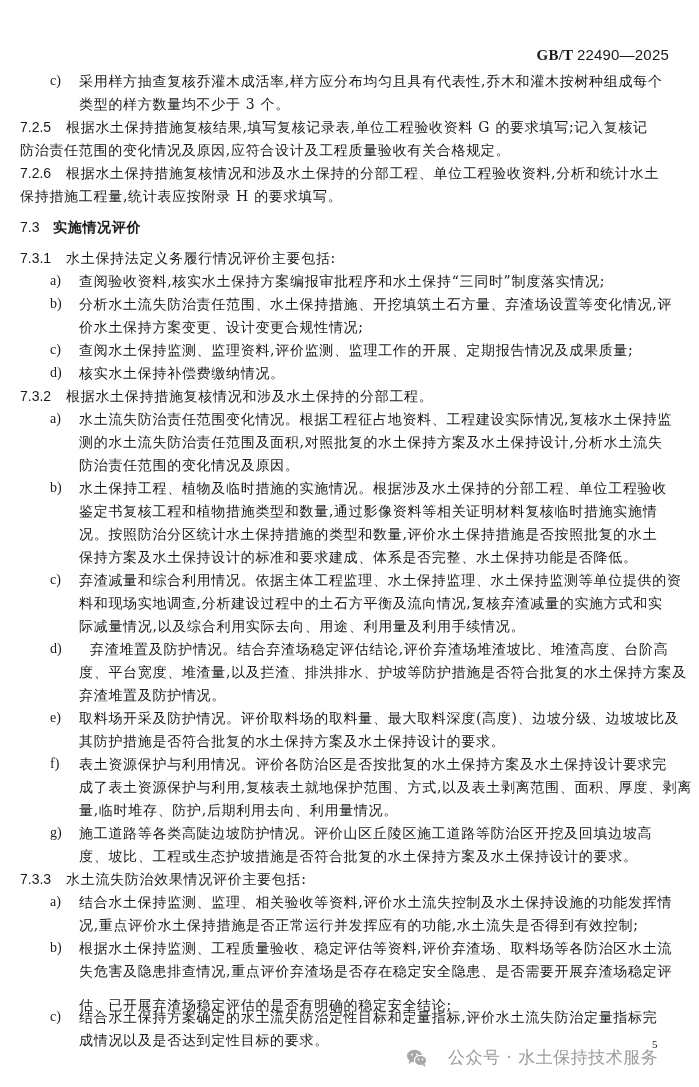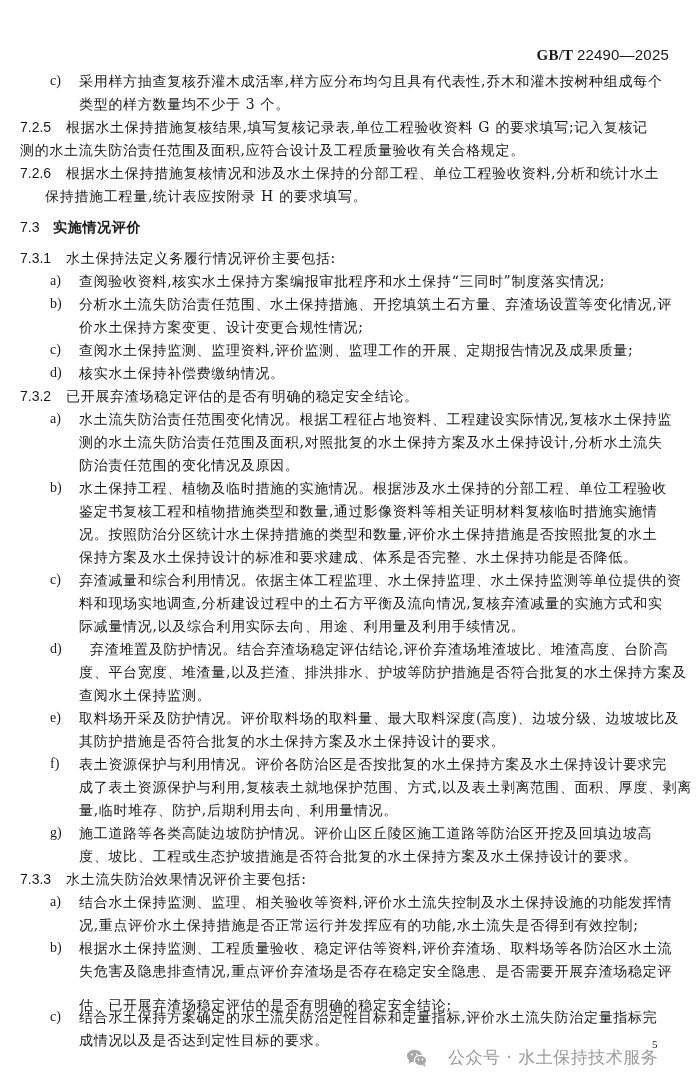--- a/index.html
+++ b/index.html
@@ -25,56 +25,56 @@
   <span>GB/T</span>
   <span class="num">22490—2025</span>
 </div>
 
 <div class="page" id="page">
     <span class="lbl" style="left: 50px; top: 73px;">c)</span>
     <span class="line" style="left: 79px; top: 73px;">采用样方抽查复核乔灌木成活率,样方应分布均匀且具有代表性,乔木和灌木按树种组成每个</span>
     <span class="line" style="left: 79px; top: 96px;">类型的样方数量均不少于 3 个。</span>
     <span class="line clause-num" style="left: 20px; top: 119px;">7.2.5</span>
     <span class="line" style="left: 66px; top: 119px;">根据水土保持措施复核结果,填写复核记录表,单位工程验收资料 G 的要求填写;记入复核记</span>
-    <span class="line" style="left: 20px; top: 142px;">测的水土流失防治责任范围及面积,应符合设计及工程质量验收有关合格规定。</span>
+    <span class="line" style="left: 20px; top: 142px;">防治责任范围的变化情况及原因,应符合设计及工程质量验收有关合格规定。</span>
     <span class="line clause-num" style="left: 20px; top: 165px;">7.2.6</span>
     <span class="line" style="left: 66px; top: 165px;">根据水土保持措施复核情况和涉及水土保持的分部工程、单位工程验收资料,分析和统计水土</span>
-    <span class="line" style="left: 20px; top: 188px; margin-left: 25px;">保持措施工程量,统计表应按附录 H 的要求填写。</span>
+    <span class="line" style="left: 20px; top: 188px;">保持措施工程量,统计表应按附录 H 的要求填写。</span>
     <span class="line clause-num" style="left: 20px; top: 219px;">7.3</span>
     <span class="line head" style="left: 53px; top: 219px;">实施情况评价</span>
     <span class="line clause-num" style="left: 20px; top: 250px;">7.3.1</span>
     <span class="line" style="left: 66px; top: 250px;">水土保持法定义务履行情况评价主要包括:</span>
     <span class="lbl" style="left: 50px; top: 273px;">a)</span>
     <span class="line" style="left: 79px; top: 273px;">查阅验收资料,核实水土保持方案编报审批程序和水土保持“三同时”制度落实情况;</span>
     <span class="lbl" style="left: 50px; top: 296px;">b)</span>
     <span class="line" style="left: 79px; top: 296px;">分析水土流失防治责任范围、水土保持措施、开挖填筑土石方量、弃渣场设置等变化情况,评</span>
     <span class="line" style="left: 79px; top: 319px;">价水土保持方案变更、设计变更合规性情况;</span>
     <span class="lbl" style="left: 50px; top: 342px;">c)</span>
     <span class="line" style="left: 79px; top: 342px;">查阅水土保持监测、监理资料,评价监测、监理工作的开展、定期报告情况及成果质量;</span>
     <span class="lbl" style="left: 50px; top: 365px;">d)</span>
     <span class="line" style="left: 79px; top: 365px;">核实水土保持补偿费缴纳情况。</span>
     <span class="line clause-num" style="left: 20px; top: 388px;">7.3.2</span>
-    <span class="line" style="left: 66px; top: 388px;">已开展弃渣场稳定评估的是否有明确的稳定安全结论。</span>
+    <span class="line" style="left: 66px; top: 388px;">根据水土保持措施复核情况和涉及水土保持的分部工程。</span>
     <span class="lbl" style="left: 50px; top: 411px;">a)</span>
     <span class="line" style="left: 79px; top: 411px;">水土流失防治责任范围变化情况。根据工程征占地资料、工程建设实际情况,复核水土保持监</span>
     <span class="line" style="left: 79px; top: 434px;">测的水土流失防治责任范围及面积,对照批复的水土保持方案及水土保持设计,分析水土流失</span>
     <span class="line" style="left: 79px; top: 457px;">防治责任范围的变化情况及原因。</span>
     <span class="lbl" style="left: 50px; top: 480px;">b)</span>
     <span class="line" style="left: 79px; top: 480px;">水土保持工程、植物及临时措施的实施情况。根据涉及水土保持的分部工程、单位工程验收</span>
     <span class="line" style="left: 79px; top: 503px;">鉴定书复核工程和植物措施类型和数量,通过影像资料等相关证明材料复核临时措施实施情</span>
     <span class="line" style="left: 79px; top: 526px;">况。按照防治分区统计水土保持措施的类型和数量,评价水土保持措施是否按照批复的水土</span>
     <span class="line" style="left: 79px; top: 549px;">保持方案及水土保持设计的标准和要求建成、体系是否完整、水土保持功能是否降低。</span>
     <span class="lbl" style="left: 50px; top: 572px;">c)</span>
     <span class="line" style="left: 79px; top: 572px;">弃渣减量和综合利用情况。依据主体工程监理、水土保持监理、水土保持监测等单位提供的资</span>
     <span class="line" style="left: 79px; top: 595px;">料和现场实地调查,分析建设过程中的土石方平衡及流向情况,复核弃渣减量的实施方式和实</span>
     <span class="line" style="left: 79px; top: 618px;">际减量情况,以及综合利用实际去向、用途、利用量及利用手续情况。</span>
     <span class="lbl" style="left: 50px; top: 641px;">d)</span>
     <span class="line" style="left: 90px; top: 641px;">弃渣堆置及防护情况。结合弃渣场稳定评估结论,评价弃渣场堆渣坡比、堆渣高度、台阶高</span>
     <span class="line" style="left: 79px; top: 664px;">度、平台宽度、堆渣量,以及拦渣、排洪排水、护坡等防护措施是否符合批复的水土保持方案及</span>
-    <span class="line" style="left: 79px; top: 687px;">查阅水土保持监测。</span>
+    <span class="line" style="left: 79px; top: 687px;">弃渣堆置及防护情况。</span>
     <span class="lbl" style="left: 50px; top: 710px;">e)</span>
     <span class="line" style="left: 79px; top: 710px;">取料场开采及防护情况。评价取料场的取料量、最大取料深度(高度)、边坡分级、边坡坡比及</span>
     <span class="line" style="left: 79px; top: 733px;">其防护措施是否符合批复的水土保持方案及水土保持设计的要求。</span>
     <span class="lbl" style="left: 50px; top: 756px;">f)</span>
     <span class="line" style="left: 79px; top: 756px;">表土资源保护与利用情况。评价各防治区是否按批复的水土保持方案及水土保持设计要求完</span>
     <span class="line" style="left: 79px; top: 779px;">成了表土资源保护与利用,复核表土就地保护范围、方式,以及表土剥离范围、面积、厚度、剥离</span>
     <span class="line" style="left: 79px; top: 802px;">量,临时堆存、防护,后期利用去向、利用量情况。</span>
     <span class="lbl" style="left: 50px; top: 825px;">g)</span>
     <span class="line" style="left: 79px; top: 825px;">施工道路等各类高陡边坡防护情况。评价山区丘陵区施工道路等防治区开挖及回填边坡高</span>
     <span class="line" style="left: 79px; top: 848px;">度、坡比、工程或生态护坡措施是否符合批复的水土保持方案及水土保持设计的要求。</span>

